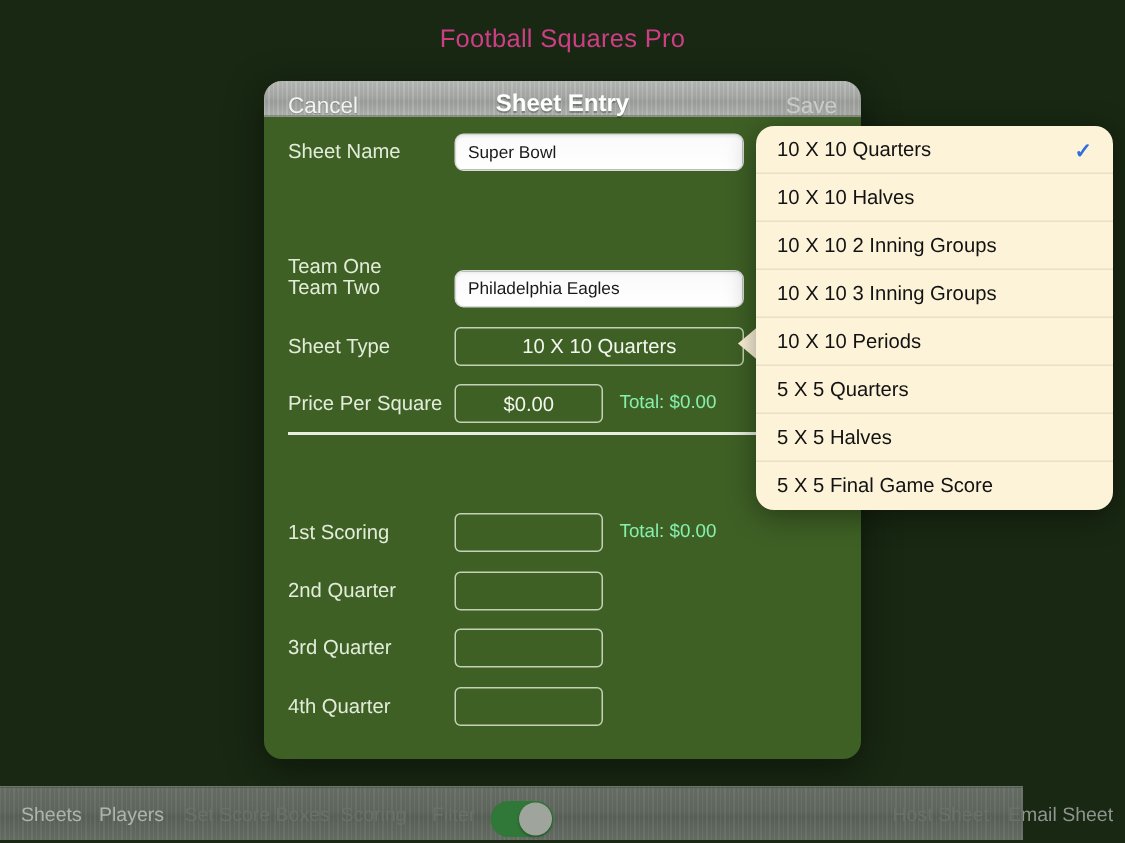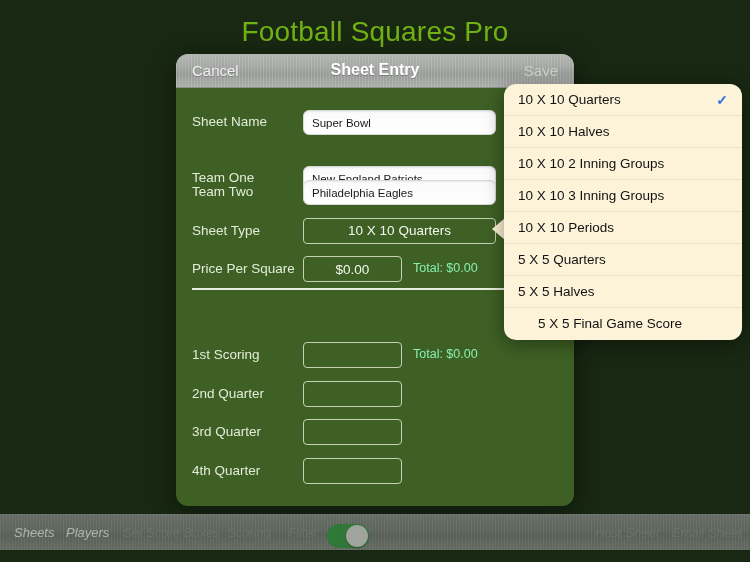--- a/index.html
+++ b/index.html
@@ -23,22 +23,22 @@
     inset: 0;
     background: #1c2e15;
   }
 
   #app-title {
     position: absolute;
     top: 16px;
     left: 0;
     width: 750px;
     text-align: center;
-    font-size: 28px;
-    color: #84cc16;
+    font-size: 17px;
+    color: #ec4899;
     letter-spacing: 0.2px;
   }
 
   
   #dim-overlay {
     position: absolute;
     inset: 0;
     background: rgba(0,0,0,0.13);
   }
 
@@ -50,21 +50,21 @@
     width: 398px;
     height: 452px;
     border-radius: 12px;
     background: #3e6025;
     overflow: hidden;
     box-shadow: 0 6px 26px rgba(0,0,0,0.45);
   }
 
   #modal-header {
     position: relative;
-    height: 34px;
+    height: 24px;
     background: linear-gradient(to bottom, #b6b9b6 0%, #a9aca9 40%, #9ea19e 60%, #b0b3b0 100%);
     border-bottom: 1px solid #8d918d;
   }
   #modal-header::after {
     content: "";
     position: absolute;
     inset: 0;
     background: repeating-linear-gradient(90deg,
         rgba(255,255,255,0.09) 0px, rgba(255,255,255,0.09) 1px,
         rgba(0,0,0,0.035) 1px, rgba(0,0,0,0.035) 3px);
@@ -221,41 +221,40 @@
   .popover-item {
     position: relative;
     height: 32px;
     line-height: 32px;
     padding: 0 14px;
     font-size: 13.5px;
     color: #121212;
     cursor: pointer;
     border-bottom: 1px solid #eae0c6;
   }
-  .popover-item:last-child { border-bottom: none; margin-left: 20px; }
+  .popover-item:last-child { border-bottom: none; }
 
   .popover-check {
     position: absolute;
     right: 14px;
     top: 0;
     color: #2f6fdd;
     font-size: 14px;
     font-weight: bold;
   }
 
   
   #bottom-toolbar {
     position: absolute;
     left: 0;
-    bottom: 12px;
-    width: 750px;
+    bottom: 2px;
+    width: 682px;
     height: 36px;
     background: linear-gradient(to bottom, #8d918e 0%, #828683 45%, #797d7a 55%, #8b8f8c 100%);
     border-top: 1px solid #6f736f;
-    font-style: italic;
   }
   #bottom-toolbar::after {
     content: "";
     position: absolute;
     inset: 0;
     background: repeating-linear-gradient(90deg,
         rgba(255,255,255,0.07) 0px, rgba(255,255,255,0.07) 1px,
         rgba(0,0,0,0.04) 1px, rgba(0,0,0,0.04) 3px);
     pointer-events: none;
   }
@@ -308,28 +307,27 @@
   <div id="dim-overlay"></div>
 
   <div id="sheet-entry-modal">
 
     <div id="modal-header">
       <div id="cancel-button">Cancel</div>
       <div id="modal-title">Sheet Entry</div>
       <div id="save-button">Save</div>
     </div>
 
-    <div class="form-row" style="top:58px;">
+    <div class="form-row" style="top:37px;">
       <div class="field-label">Sheet Name</div>
       <input class="text-input" type="text" value="Super Bowl" style="">
     </div>
 
     <div class="form-row" style="top:90px;margin-top:24px;">
       <div class="field-label">Team One</div>
-      <input class="text-input" type="text" value="New England Patriots" style="">
     </div>
 
     <div class="form-row" style="top:128px;padding-left:24px;">
       <div class="field-label">Team Two</div>
       <input class="text-input" type="text" value="Philadelphia Eagles" style="">
     </div>
 
     <div class="form-row" style="top:167px;">
       <div class="field-label">Sheet Type</div>
       <div class="outline-input" id="sheet-type-button">10 X 10 Quarters</div>

